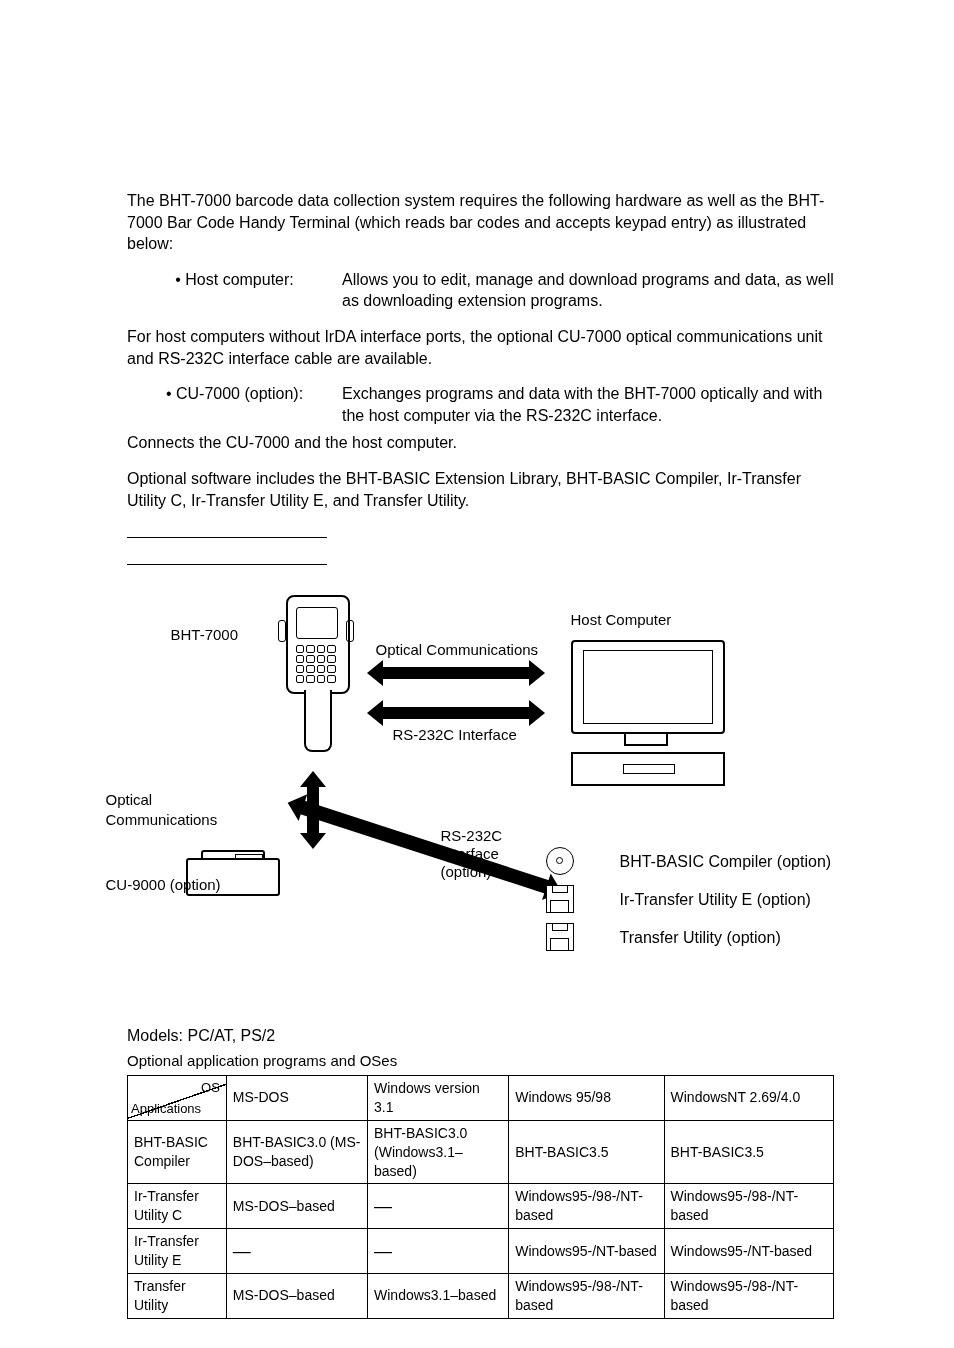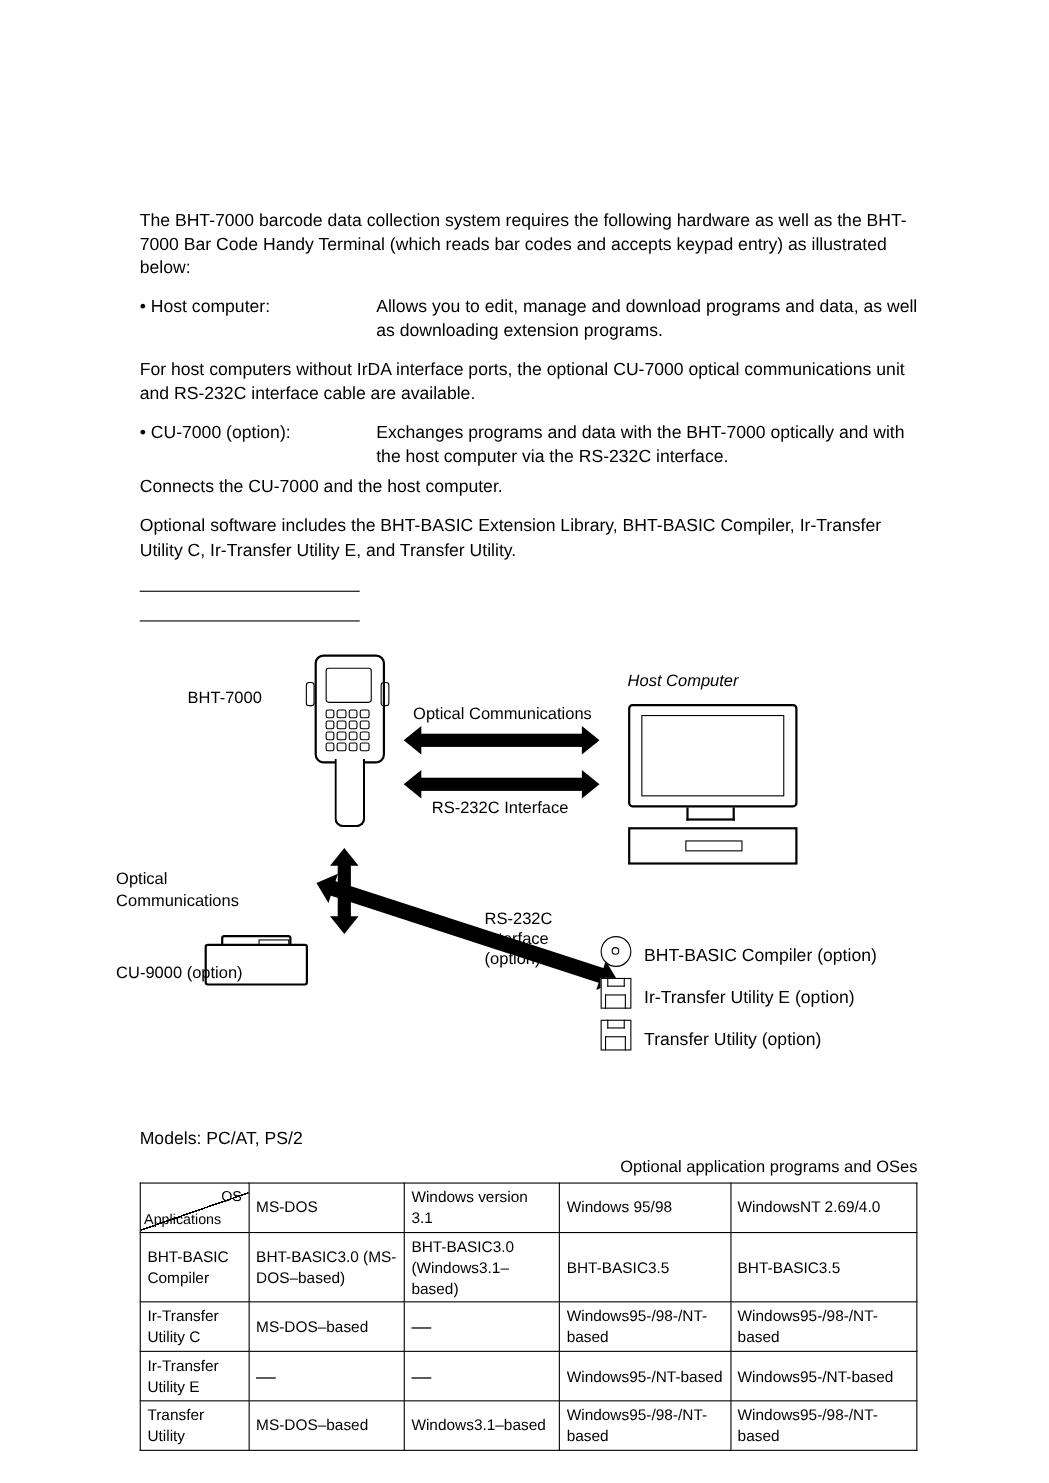--- a/index.html
+++ b/index.html
@@ -22,20 +22,21 @@
     p { margin: 0 0 14px 0; }
     .bullet-list { margin: 0 0 14px 0; }
     .bullet-row {
       display: flex;
       align-items: flex-start;
       margin-bottom: 6px;
     }
     .bullet-label {
       width: 215px;
       flex: none;
+      text-align: center;
     }
     .bullet-desc {
       flex: 1;
     }
     .placeholder-line {
       height: 1px;
       background: #000;
       width: 200px;
       margin: 26px 0 4px 0;
     }
@@ -229,23 +230,24 @@
     .vert-arrow::after  { bottom: -14px; border-top: 16px solid #000; }
     
     .sw-list {
       position: absolute;
       left: 415px;
       top: 248px;
       width: 295px;
     }
     .sw-row {
       display: flex;
-      align-items: flex-end;
+      align-items: center;
       height: 36px;
       margin-bottom: 2px;
+      gap: 34px;
     }
     .disc-icon {
       width: 26px; height: 26px;
       border: 1.5px solid #000;
       border-radius: 50%;
       margin-right: 12px;
       flex: none;
       position: relative;
     }
     .disc-icon::after {
@@ -279,21 +281,21 @@
       width: 17px; height: 12px;
       border: 1.5px solid #000;
       border-bottom: none;
     }
     
     .models-line {
       font-size: 16px;
       margin: 12px 0 4px 0;
     }
     .table-caption {
-      text-align: right;
+      text-align: left;
       font-size: 15px;
       margin-bottom: 4px;
     }
     table.compat {
       border-collapse: collapse;
       width: 100%;
       font-size: 14px;
     }
     table.compat th, table.compat td {
       border: 1.5px solid #000;
@@ -384,21 +386,21 @@
             <span></span>
             <span></span>
             <span></span>
         </div>
       </div>
       <div class="scanner-side left"></div>
       <div class="scanner-side right"></div>
       <div class="scanner-handle"></div>
     </div>
 
-    <div class="lbl" style="left:440px; top:15px;font-style:italic;">Host Computer</div>
+    <div class="lbl" style="left:440px; top:15px;">Host Computer</div>
 
     <div class="monitor">
       <div class="monitor-top">
           <div class="monitor-screen"></div>
         </div>
       <div class="monitor-stand"></div>
       <div class="pc-box">
           <div class="pc-drive"></div>
         </div>
     </div>

